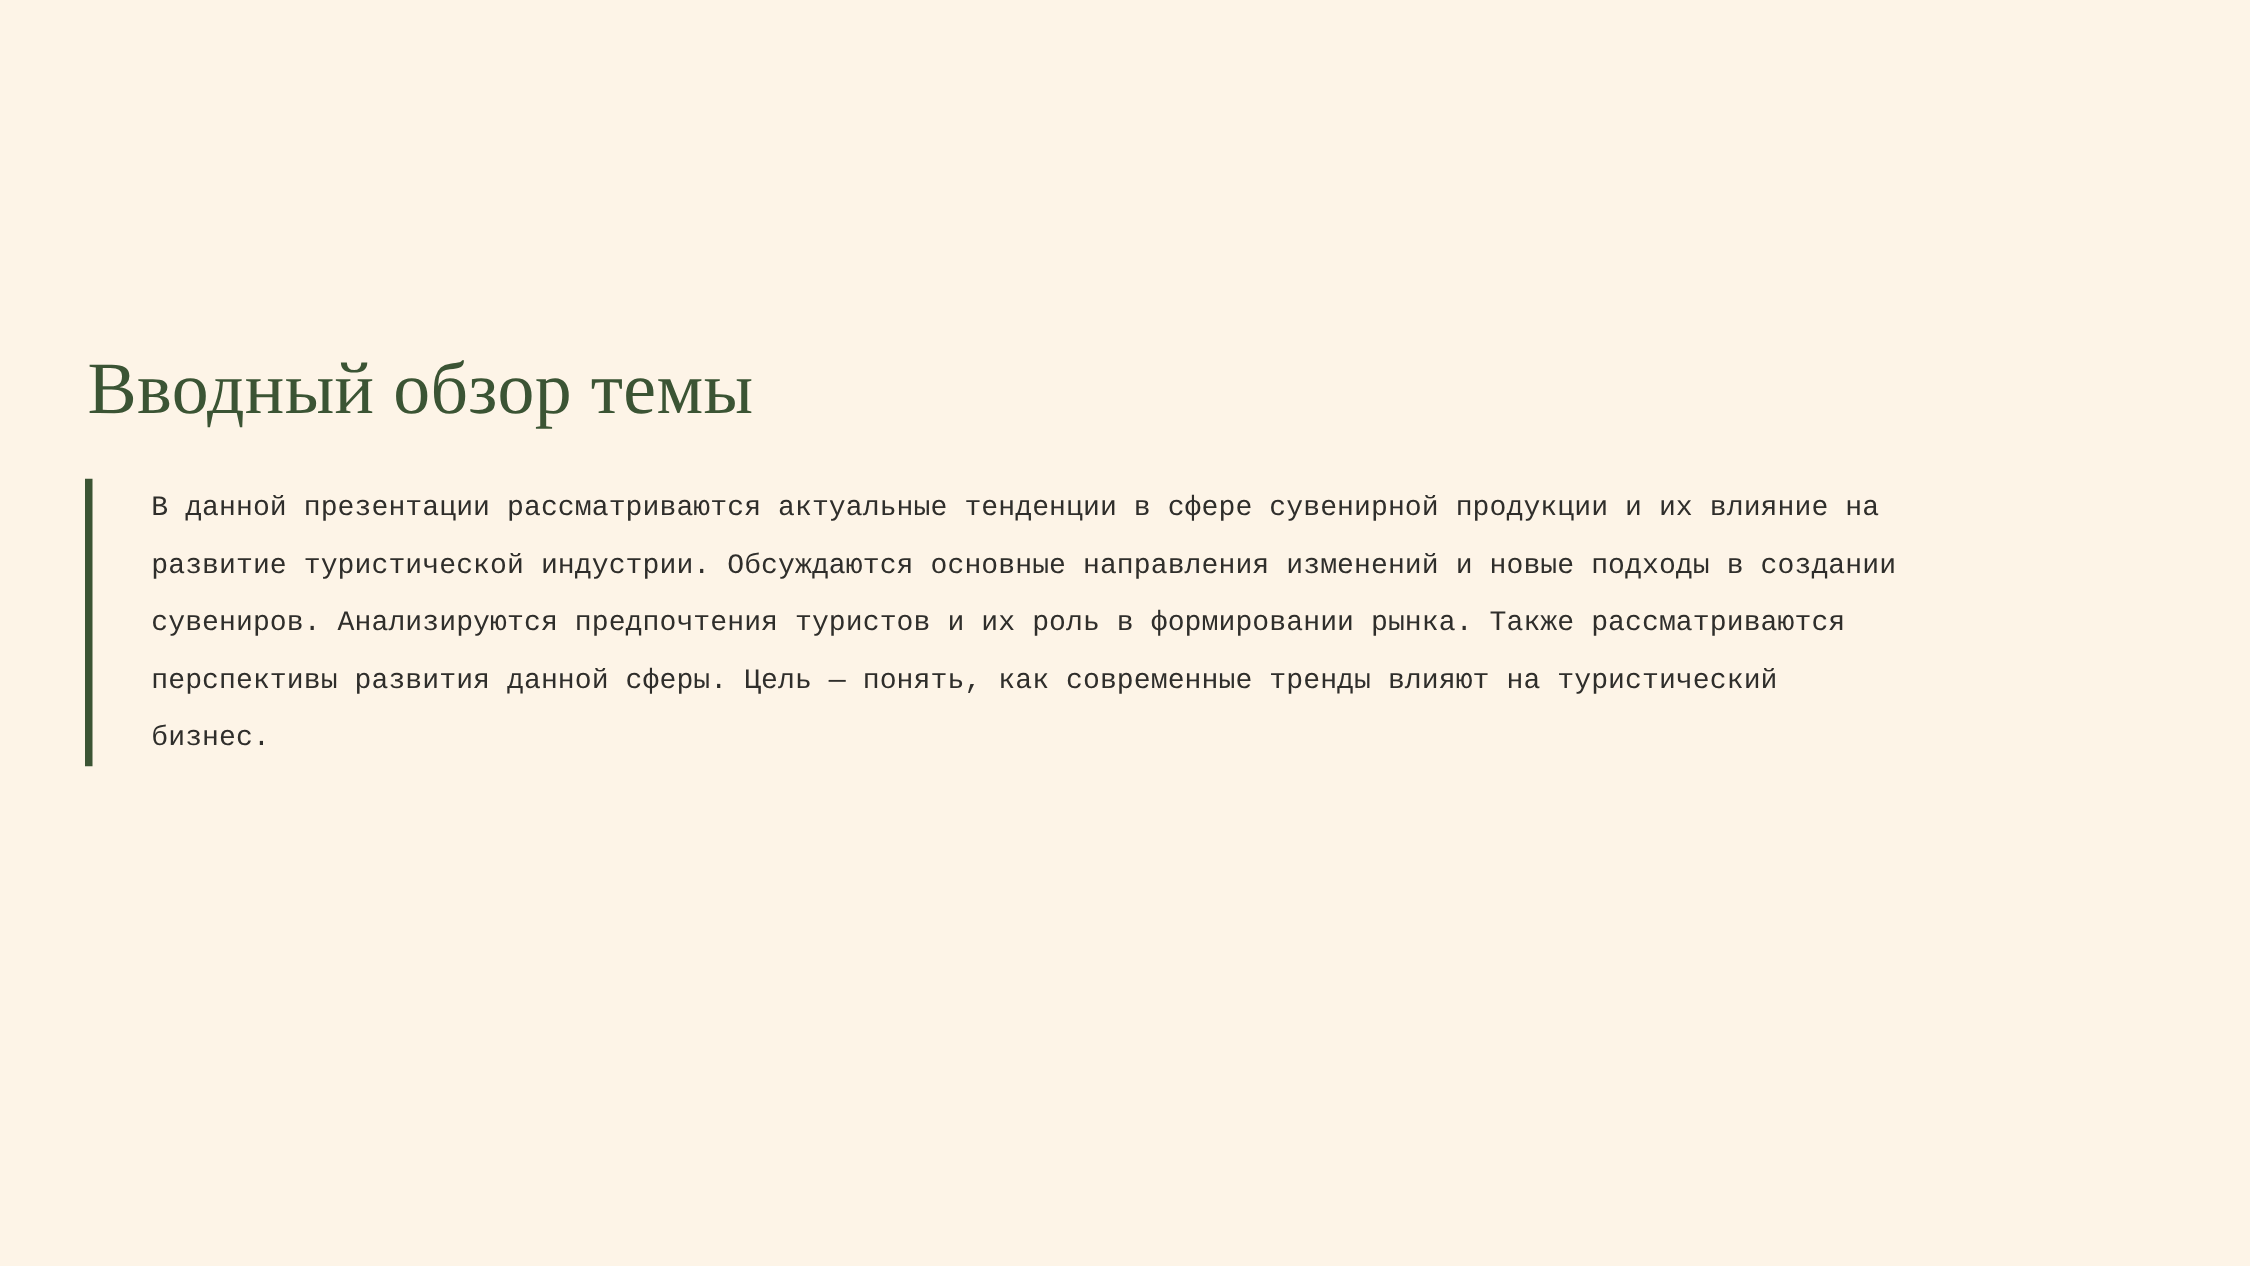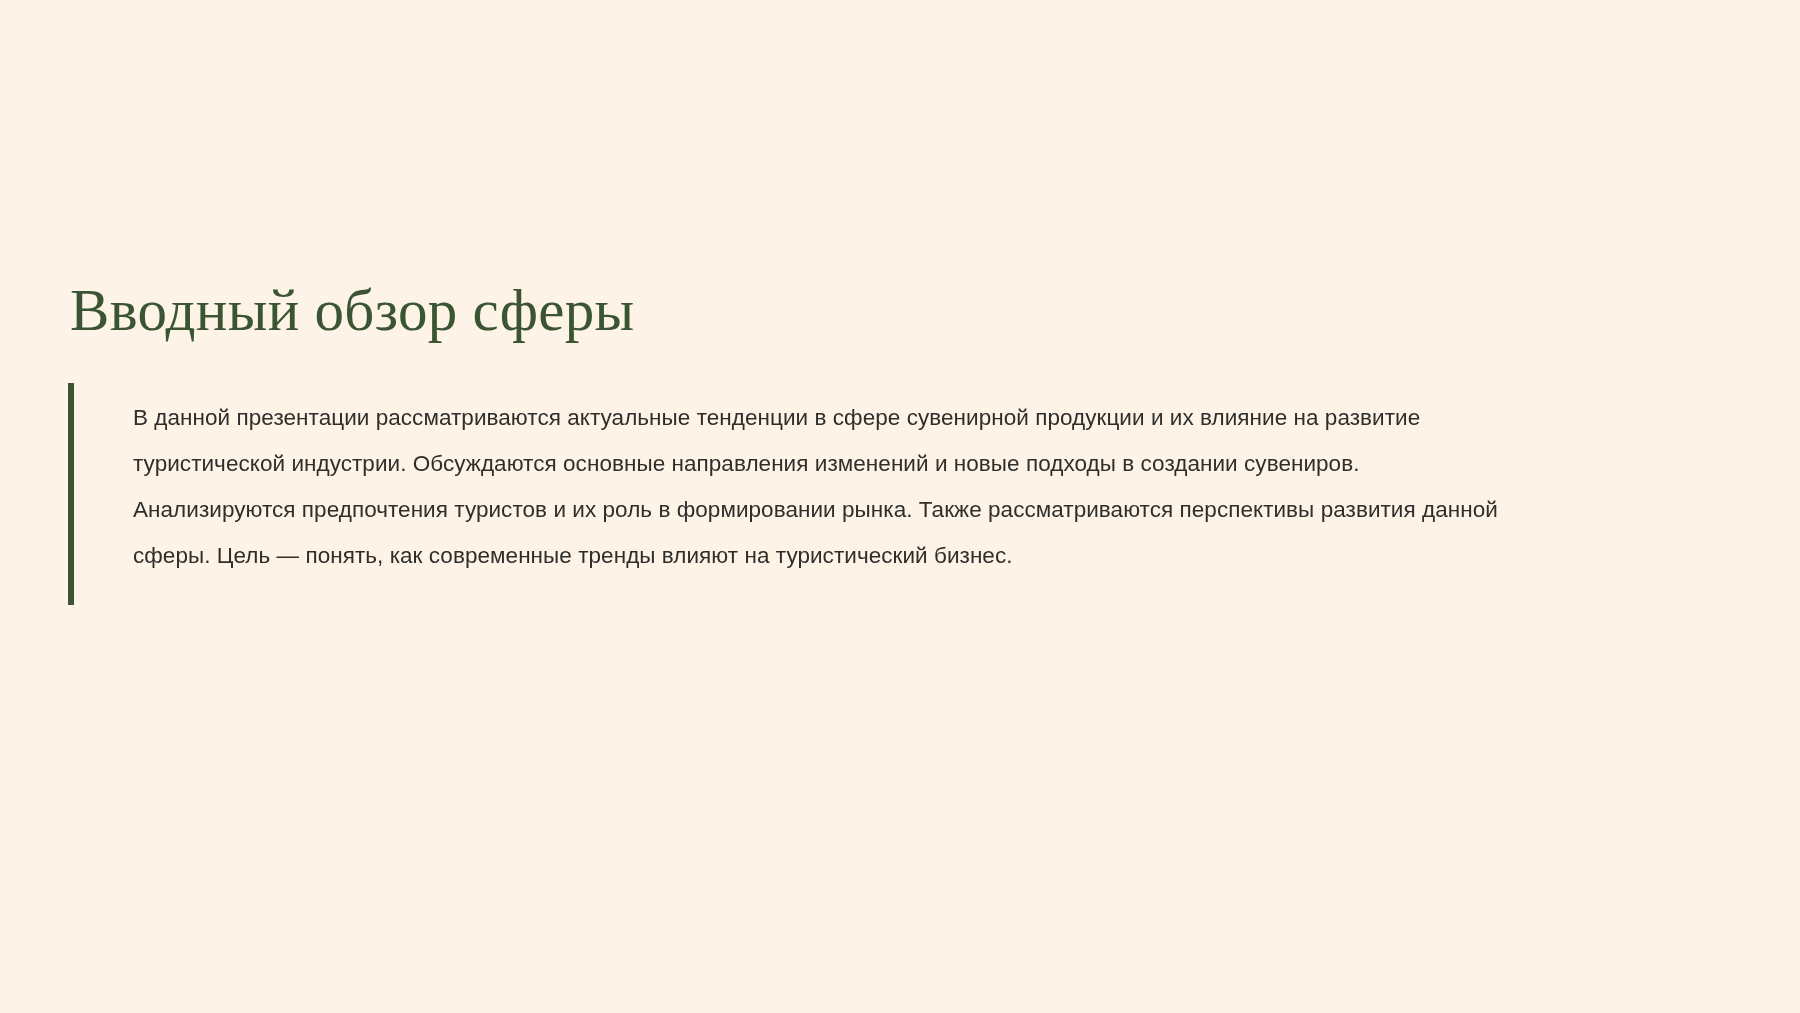--- a/index.html
+++ b/index.html
@@ -47,37 +47,37 @@
 
   .accent-bar {
     flex: 0 0 auto;
     width: 6px;
     background: #3B5434;
     border-radius: 0;
     min-height: 222px;
   }
 
   .body-text {
-    margin: 12px;
+    margin: 0;
     padding: 0 0 0 47px;
-    font-family: Liberation Sans, sans-serif;
+    font-family: Liberation Mono, monospace;
     font-size: 22.5px;
     font-weight: 400;
     line-height: 46px;
     color: #2F2E2B;
     text-align: left;
     letter-spacing: 0.05px;
     max-width: 1400px;
   }
 </style>
 </head>
 <body>
 
 <div class="slide">
 
-  <h1 class="slide-title">Вводный обзор сферы</h1>
+  <h1 class="slide-title">Вводный обзор темы</h1>
 
   <div class="body-block">
     <div class="accent-bar"></div>
     <p class="body-text">В данной презентации рассматриваются актуальные тенденции в сфере сувенирной продукции и их влияние на развитие туристической индустрии. Обсуждаются основные направления изменений и новые подходы в создании сувениров. Анализируются предпочтения туристов и их роль в формировании рынка. Также рассматриваются перспективы развития данной сферы. Цель — понять, как современные тренды влияют на туристический бизнес.</p>
   </div>
 
 </div>
 
 </body></html>

